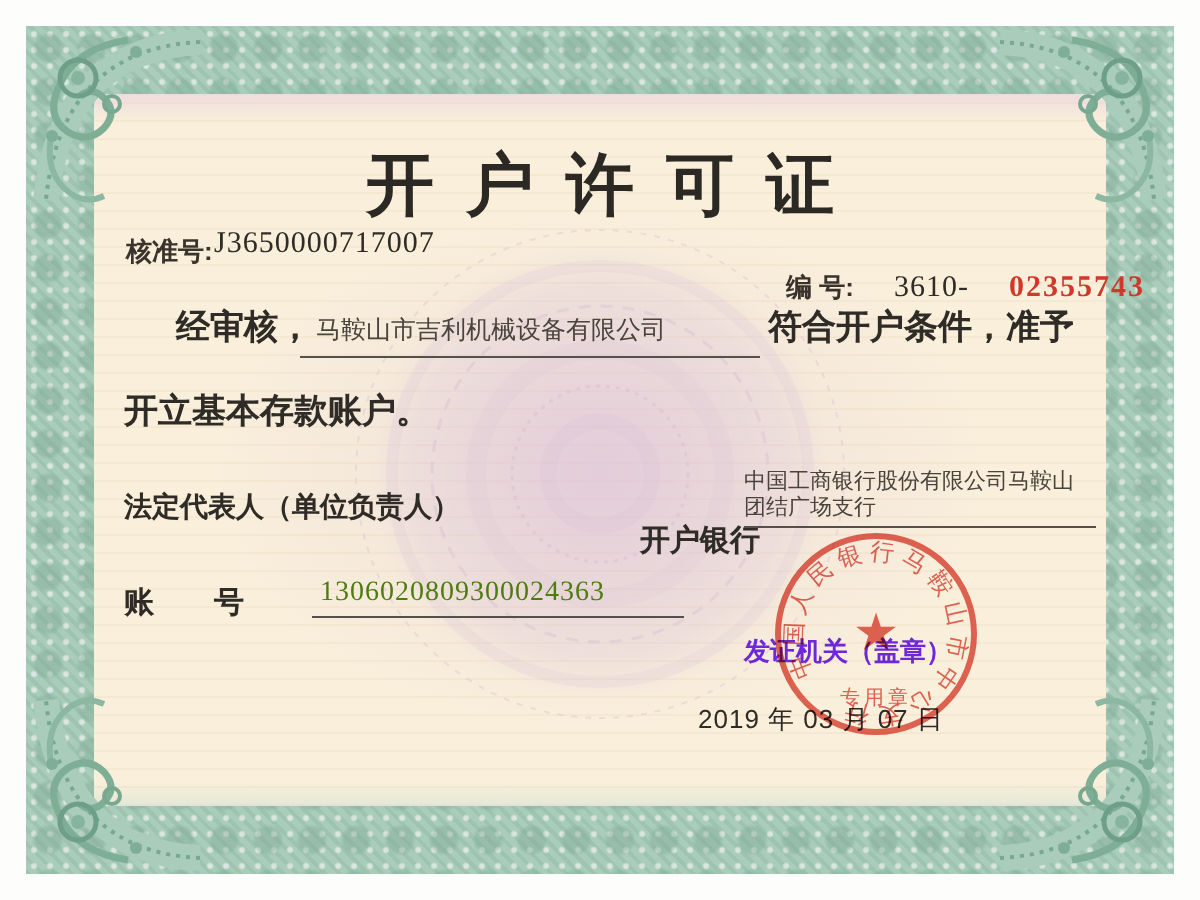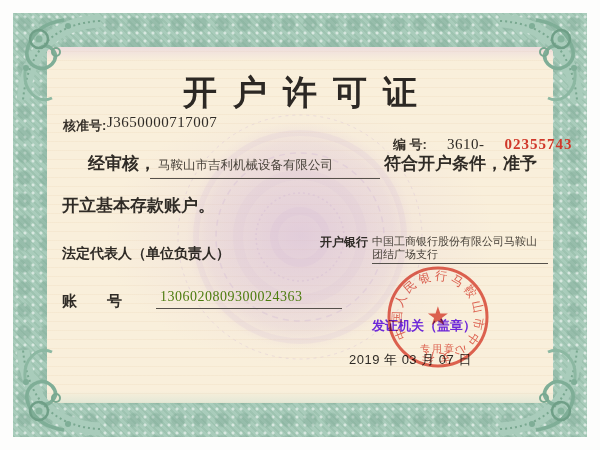--- a/index.html
+++ b/index.html
@@ -54,21 +54,21 @@
   .serial-pre{font-size:15px;letter-spacing:.5px;margin-top:20px;}
   .serial-red{font-size:15px;color:#d0382a;letter-spacing:1px;font-weight:700;}
   .audit-pre{left:88px;top:152px;font-size:17px;font-weight:700;}
   .company{left:150px;top:157px;width:222px;font-size:12.5px;color:#4a443c;
            border-bottom:1px solid #55504a;padding:0 0 4px 8px;}
   .audit-suf{left:384px;top:152px;font-size:17px;font-weight:700;}
   .audit-l2{left:62px;top:194px;font-size:17px;font-weight:700;}
   .legal-lbl{left:62px;top:245px;font-size:14px;font-weight:700;}
   .legal-name{left:198px;top:247px;width:114px;font-size:11px;color:#4a443c;
               border-bottom:1px solid #55504a;padding:0 0 3px 8px;}
-  .bank-lbl{left:320px;top:234px;font-size:12px;font-weight:700;}
+  .bank-lbl{left:320px;top:261px;font-size:15px;font-weight:700;}
   .bank-val{left:372px;top:235px;width:176px;font-size:11px;line-height:13px;color:#4a443c;
             border-bottom:1px solid #55504a;padding-bottom:2px;}
   .acct-lbl{left:62px;top:292px;font-size:15px;font-weight:700;text-align:right;}
   .acct-val{left:108px;top:289px;width:182px;font-size:14px;letter-spacing:.5px;color:#4d7c0f;
             border-bottom:1px solid #55504a;padding:0 0 3px 4px;margin-left:48px;}
   .issuer{left:372px;top:317px;font-size:13px;font-weight:700;color:#6d28d9;}
   .issue-date{left:349px;top:351px;font-size:13px;color:#2f2b26;letter-spacing:.5px;}
   .seal{left:383px;top:262px;width:110px;height:110px;opacity:.82;mix-blend-mode:multiply;}
 </style>
 </head>

